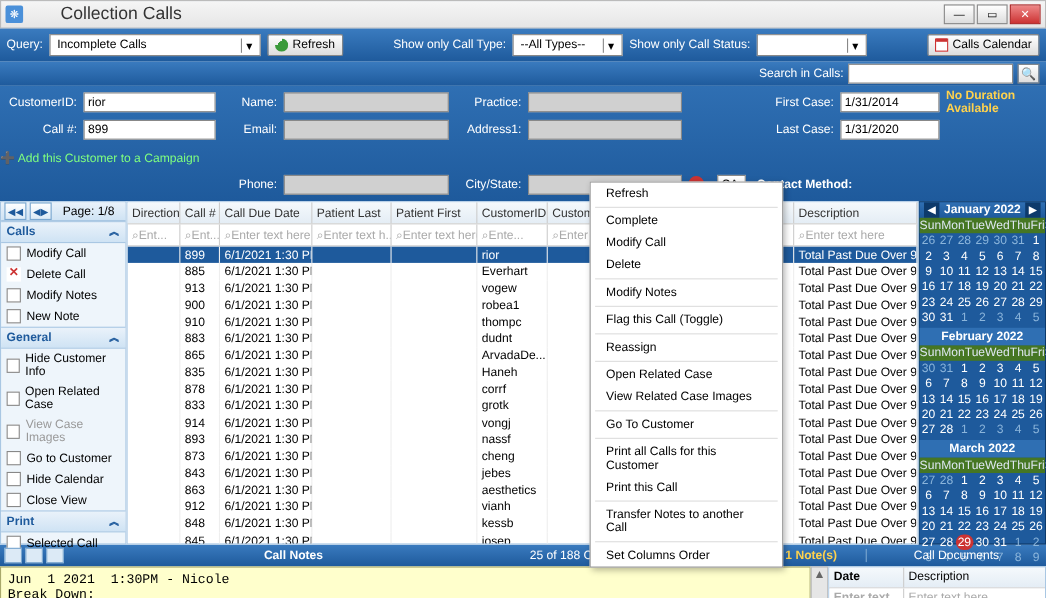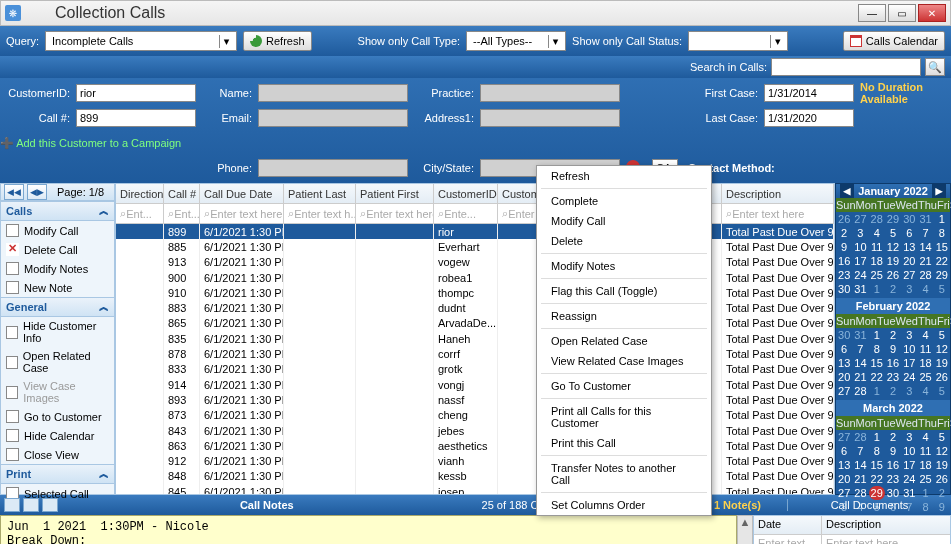--- a/index.html
+++ b/index.html
@@ -95,21 +95,21 @@
   .bb-status .y{color:#ffd24d;font-weight:bold;}
   .docs-h{width:164px;text-align:center;font-weight:normal;border-left:1px solid #7aa7d0;}
 
   
   .bottom{display:flex;height:78px;}
   .notes{flex:1;background:#ffffcc;border:1px solid #a9a96b;padding:4px 6px;font-family:"Courier New",monospace;font-size:12px;overflow:hidden;white-space:pre;}
   .notes-scroll{width:16px;background:#e6e6e6;border:1px solid #bbb;display:flex;flex-direction:column;justify-content:space-between;align-items:center;font-size:9px;color:#666;}
   .docs{width:198px;background:#fff;border:1px solid #a9c7e3;display:flex;flex-direction:column;}
   .docs .dhdr,.docs .dflt{display:flex;height:19px;border-bottom:1px solid #ccc;background:linear-gradient(#f5f9fc,#e4edf5);}
   .docs .dflt{color:#aaa;background:#fff;}
-  .docs .dc0{width:68px;border-right:1px solid #ccc;padding:2px 4px;}
+  .docs .dc0{width:68px;border-right:1px solid #ccc;padding:2px 4px;font-weight:bold;}
   .docs .dc1{flex:1;padding:2px 4px;}
 </style>
 </head>
 <body>
 
 <div class="titlebar">
   <span class="appicon">❋</span>
   <span class="title">Collection Calls</span>
   <span class="winbtn">—</span>
   <span class="winbtn">▭</span>

